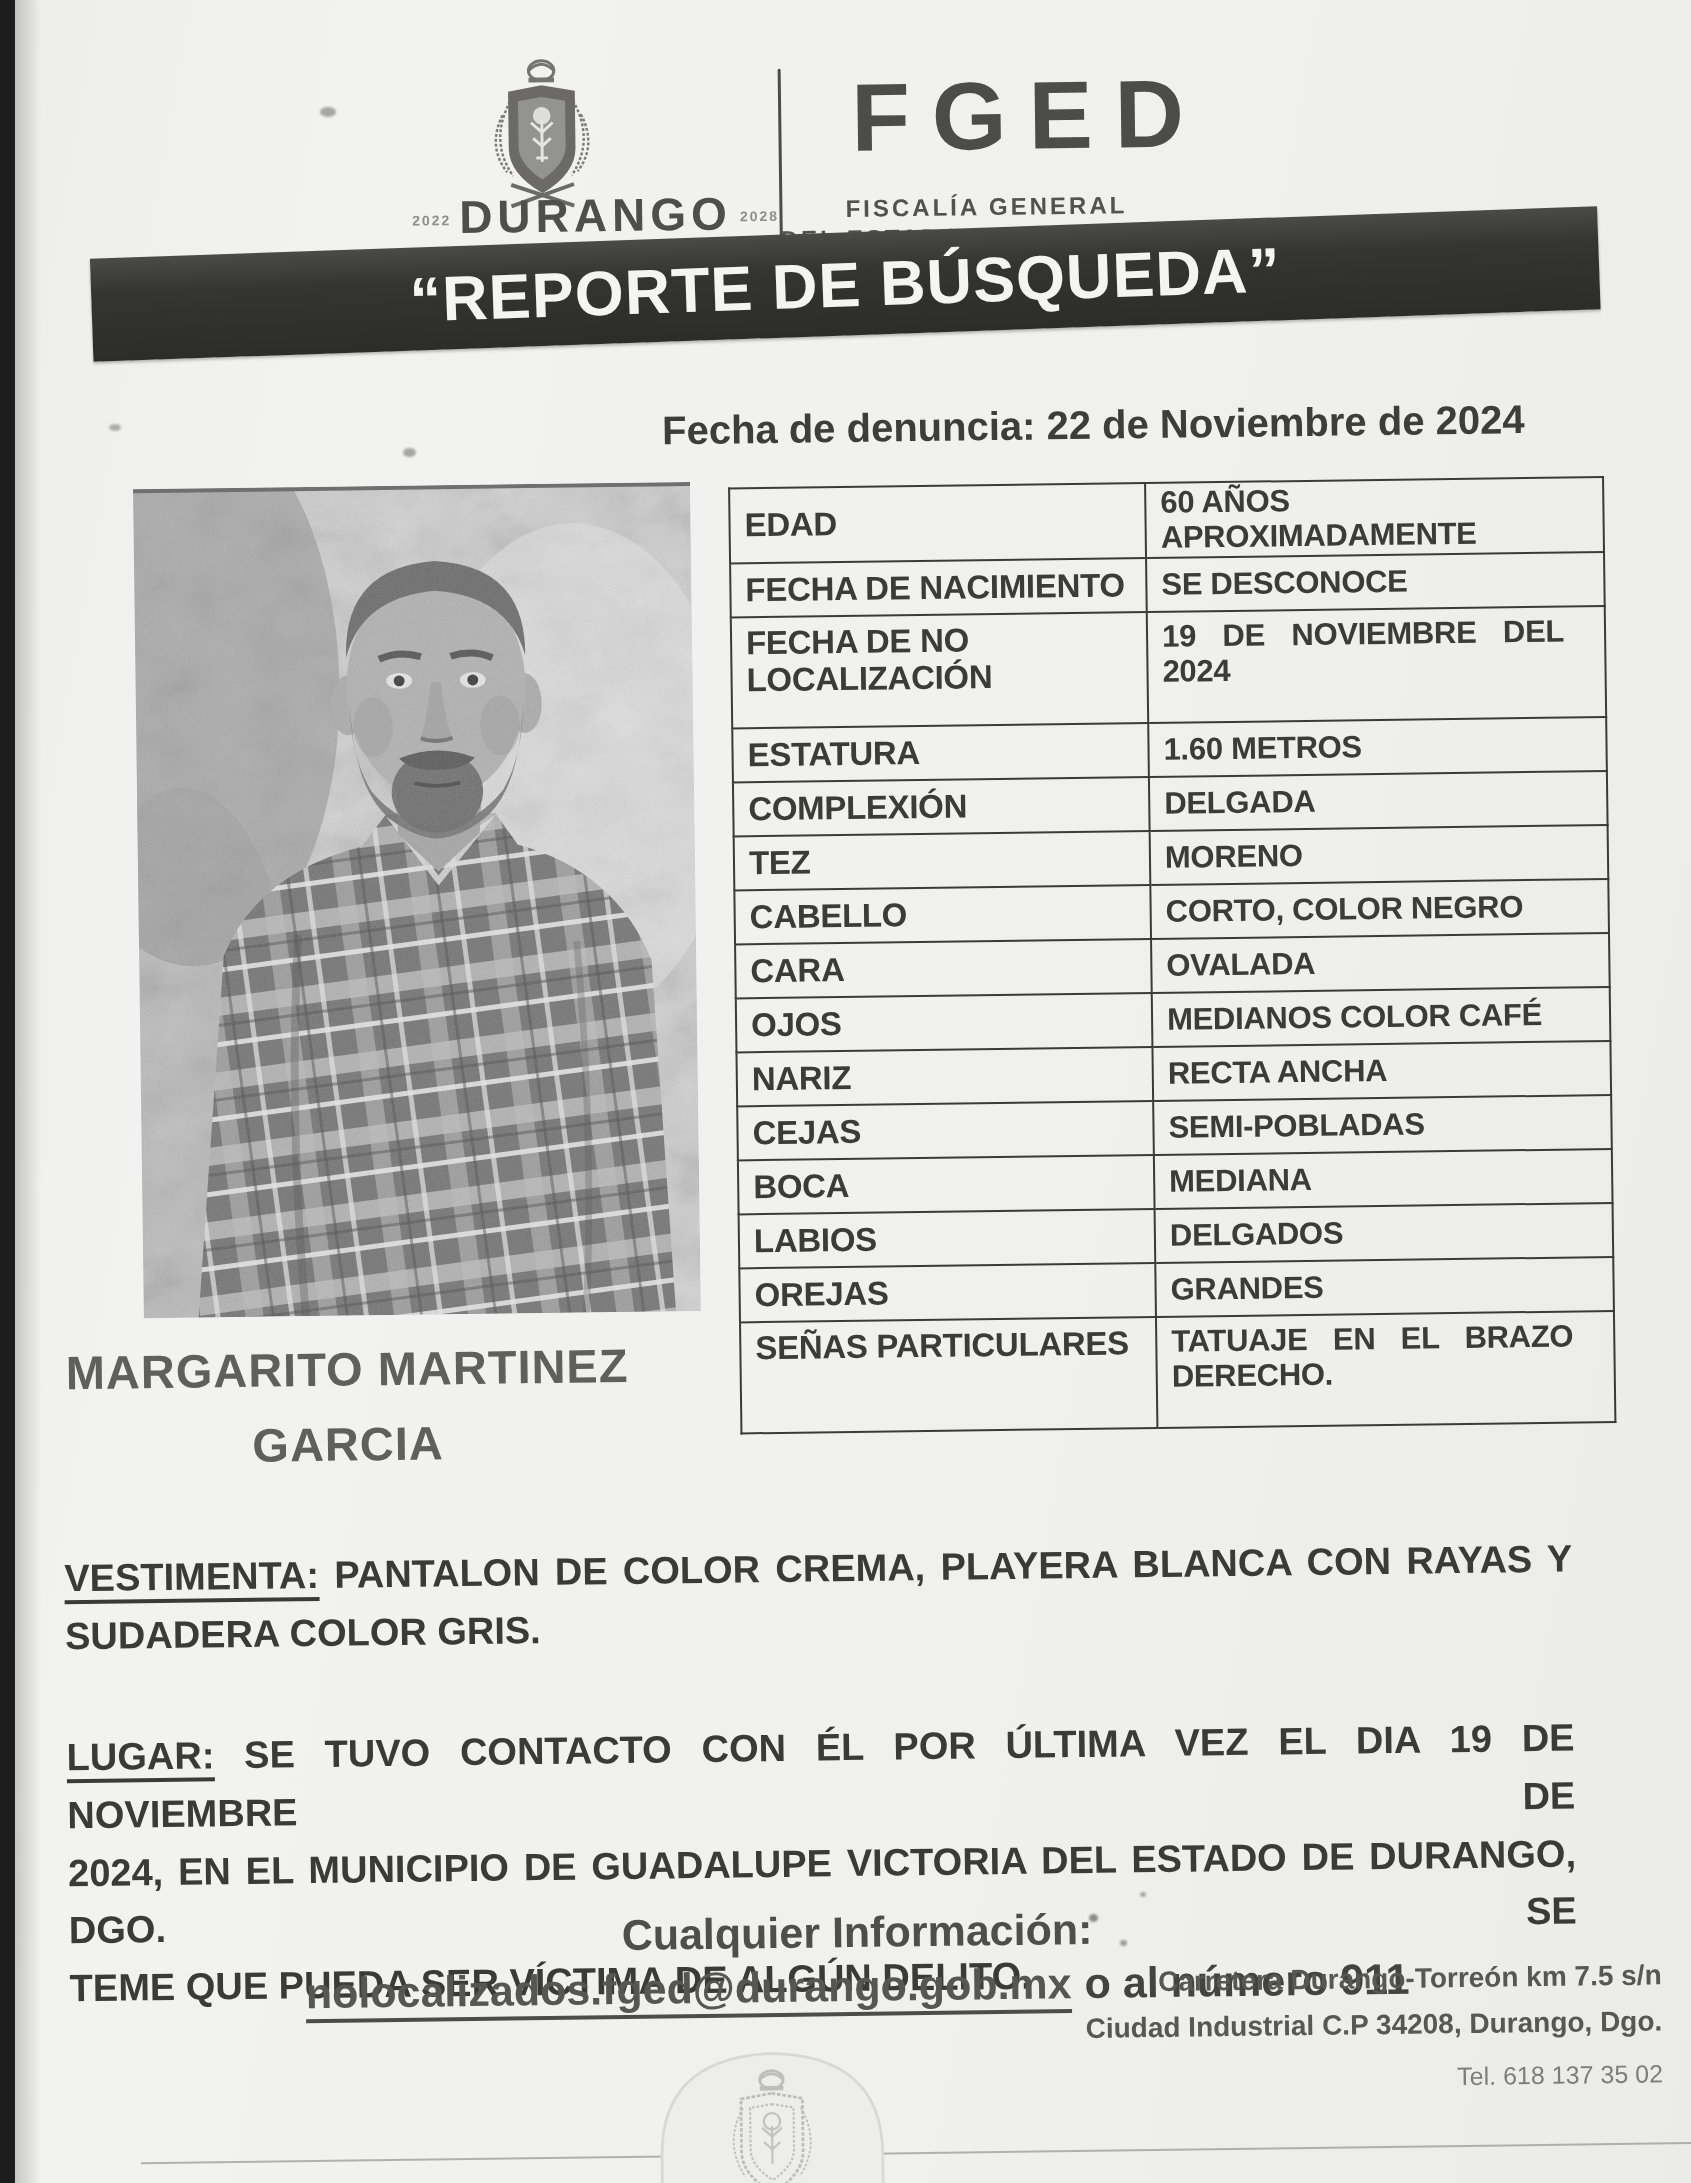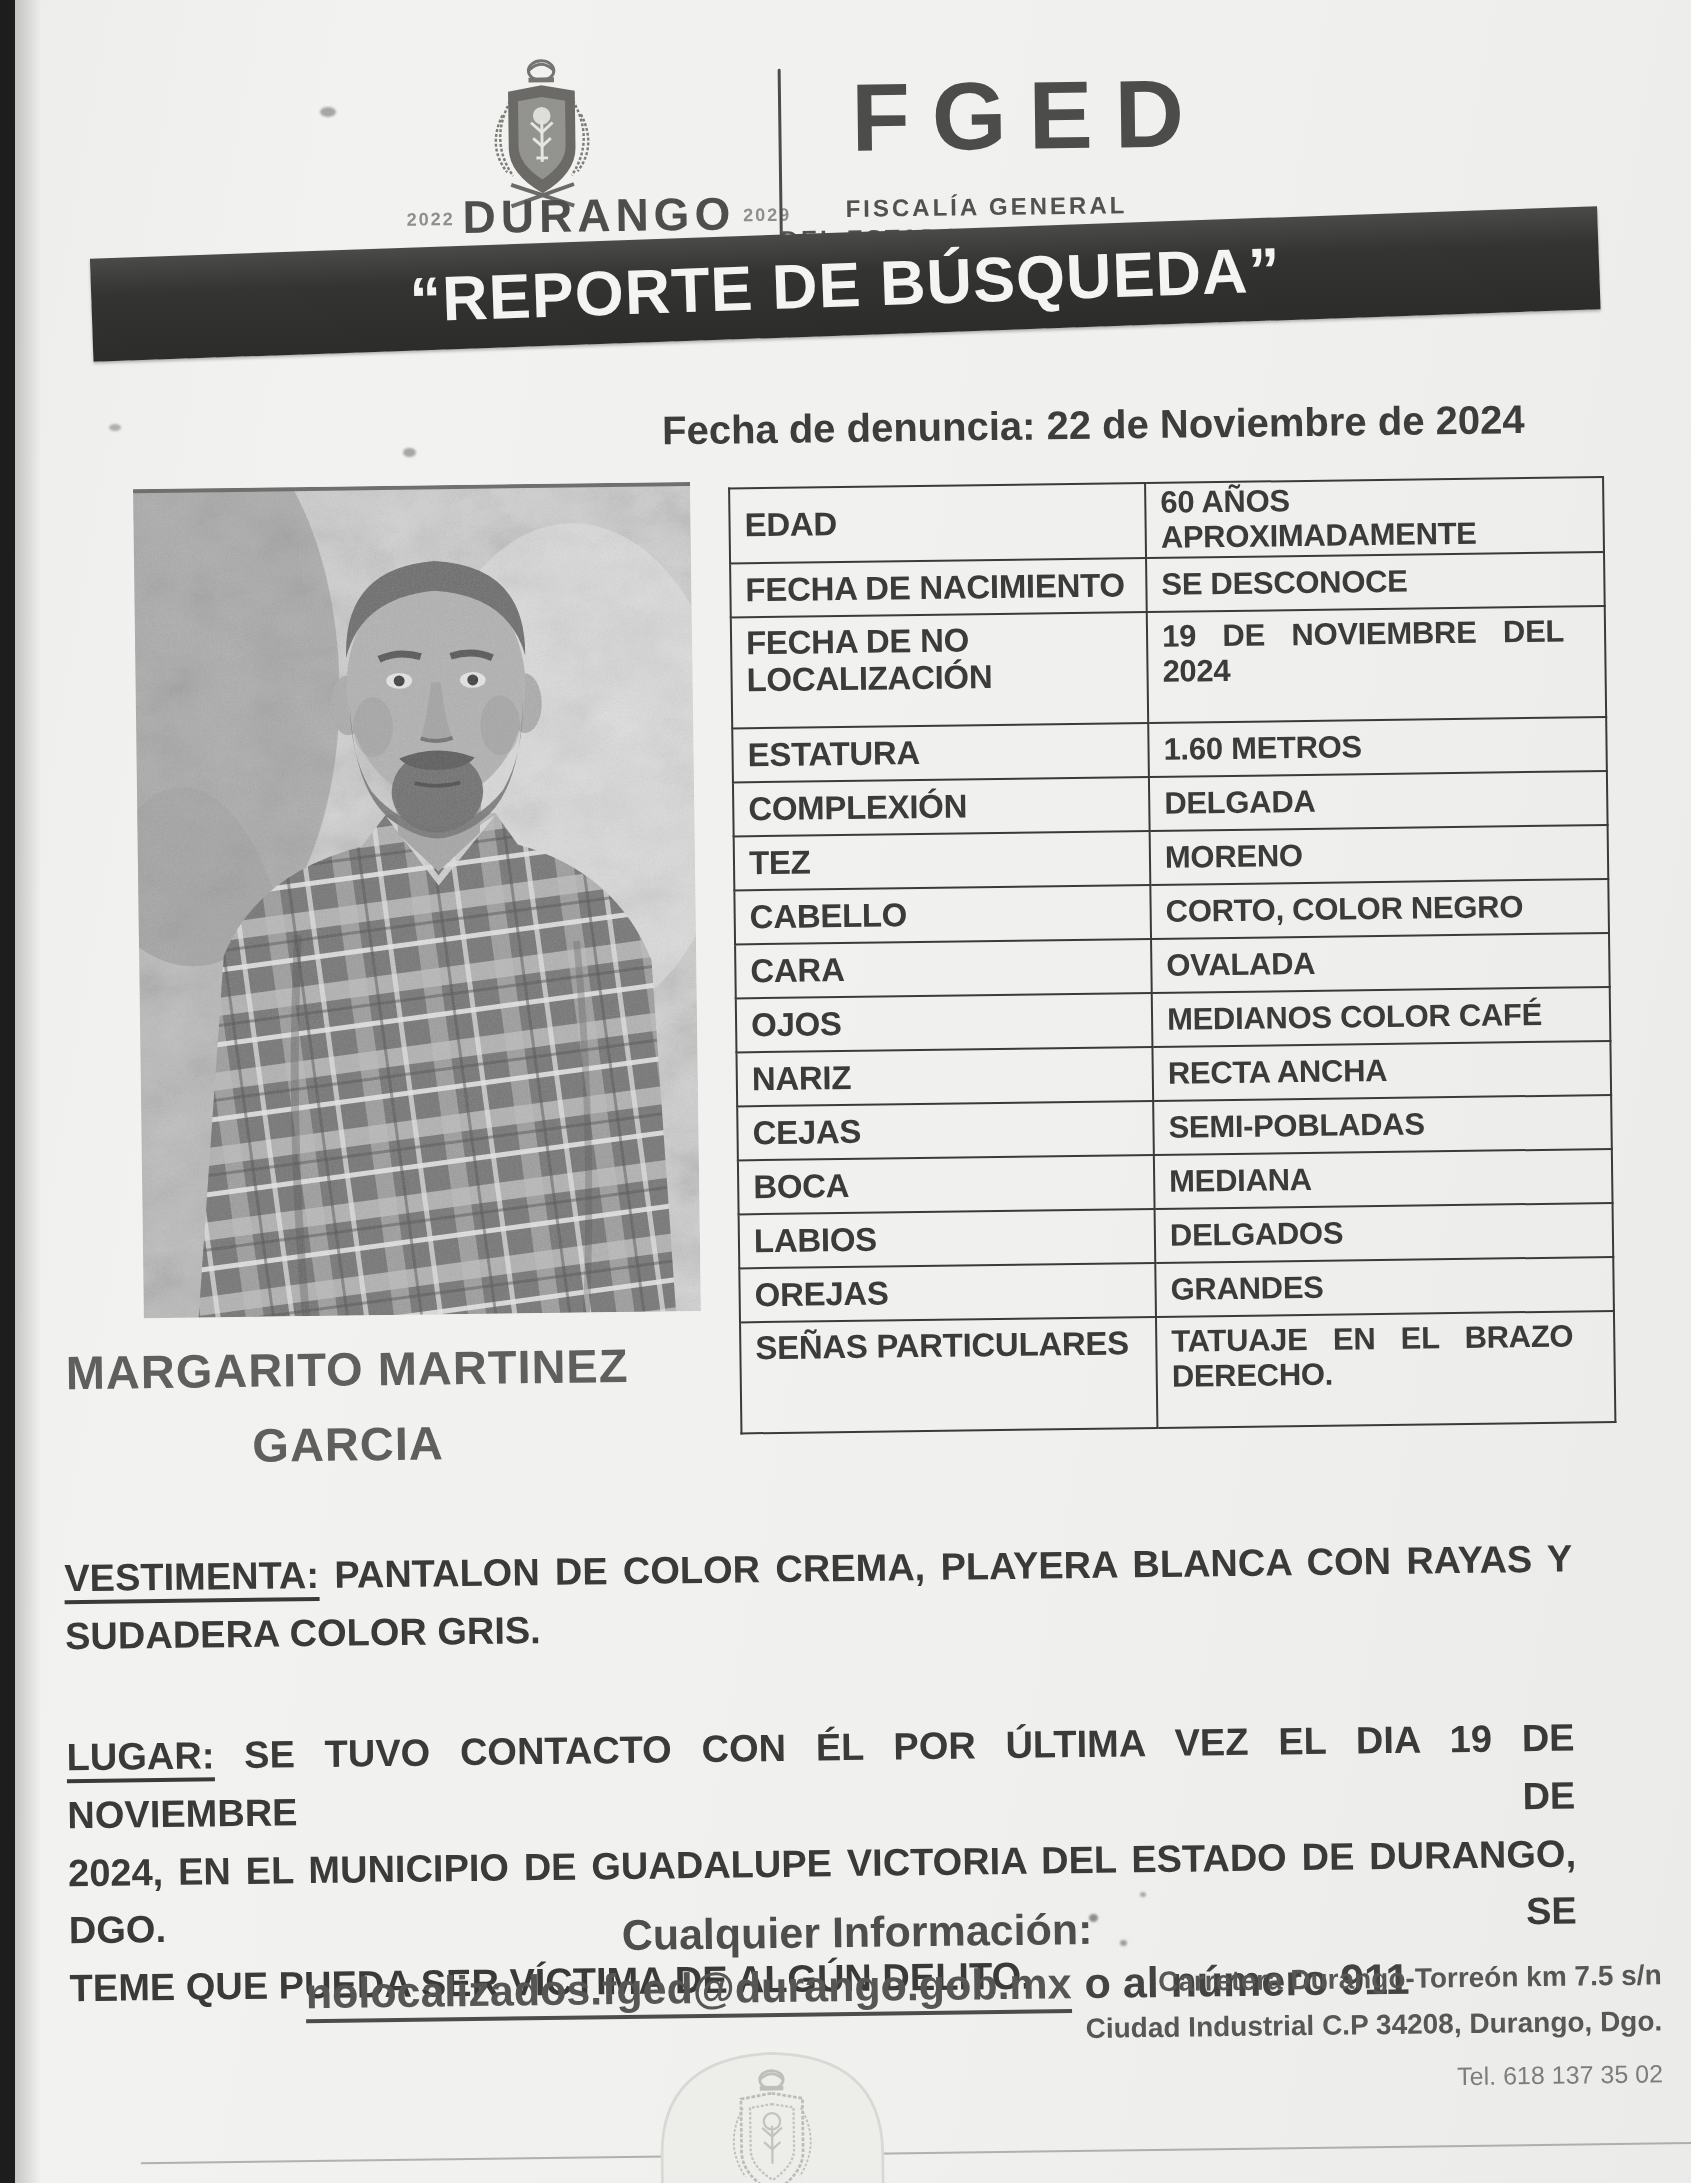--- a/index.html
+++ b/index.html
@@ -9,21 +9,21 @@
   
   .scan-edge{position:absolute;left:0;top:0;width:15px;height:2183px;background:#1d1d1d;}
   .scan-edge-soft{position:absolute;left:15px;top:0;width:26px;height:2183px;
         background:linear-gradient(90deg,rgba(0,0,0,.18),rgba(0,0,0,0));}
   
   .sheet{position:absolute;left:0;top:0;width:1692px;height:2183px;transform:rotate(-0.75deg);transform-origin:50% 50%;}
 
   
   .shield{position:absolute;left:493px;top:52px;width:123px;height:157px;opacity:.92;}
   .durango-word{position:absolute;left:418px;top:185px;width:378px;text-align:center;white-space:nowrap;}
-  .durango-word .yr{font-size:18px;color:#8e8e8a;letter-spacing:2px;font-weight:bold;vertical-align:8px;}
+  .durango-word .yr{font-size:14px;color:#8e8e8a;letter-spacing:2px;font-weight:bold;vertical-align:8px;}
   .durango-word .wm{font-size:46px;font-weight:bold;color:#4e4e4c;letter-spacing:5px;padding:0 8px;}
   .durango-sub{position:absolute;left:418px;top:240px;width:378px;text-align:center;
         font-size:14px;letter-spacing:7px;color:#8f8f8b;font-weight:bold;}
   .v-divider{position:absolute;left:791px;top:68px;width:3px;height:177px;background:#4c4c4a;border-radius:2px;}
   .fged{position:absolute;left:864px;top:70px;width:557px;font-weight:bold;color:#4c4c4a;
         font-size:96px;letter-spacing:22px;line-height:1;}
   .fged-sub1{position:absolute;left:834px;top:195px;width:328px;text-align:center;
         font-size:24px;letter-spacing:3px;color:#525250;font-weight:bold;}
   .fged-sub2{position:absolute;left:776px;top:225px;width:418px;text-align:center;
         font-size:24px;letter-spacing:3px;color:#525250;font-weight:bold;}
@@ -108,21 +108,21 @@
         <line x1="60" y1="66" x2="60" y2="108"></line>
         <path d="M60,78 L49,68 M60,78 L71,68 M60,92 L51,84 M60,92 L69,84"></path>
         <path d="M54,104 L66,104"></path>
       </g>
       <g stroke="#5f5f5b" stroke-width="4">
         <line x1="28" y1="153" x2="92" y2="131"></line>
           <line x1="92" y1="153" x2="28" y2="131"></line>
       </g>
     </svg>
     <div class="durango-word">
-      <span class="yr">2022</span><span class="wm">DURANGO</span><span class="yr">2029</span>
+      <span class="yr">2022</span><span class="wm">DURANGO</span><span class="yr">2028</span>
     </div>
     <div class="durango-sub">GOBIERNO DEL ESTADO</div>
 
     <div class="v-divider"></div>
 
     <div class="fged">FGED</div>
     <div class="fged-sub1">FISCALÍA GENERAL</div>
     <div class="fged-sub2">DEL ESTADO DE DURANGO</div>
 
     <div class="banner">

